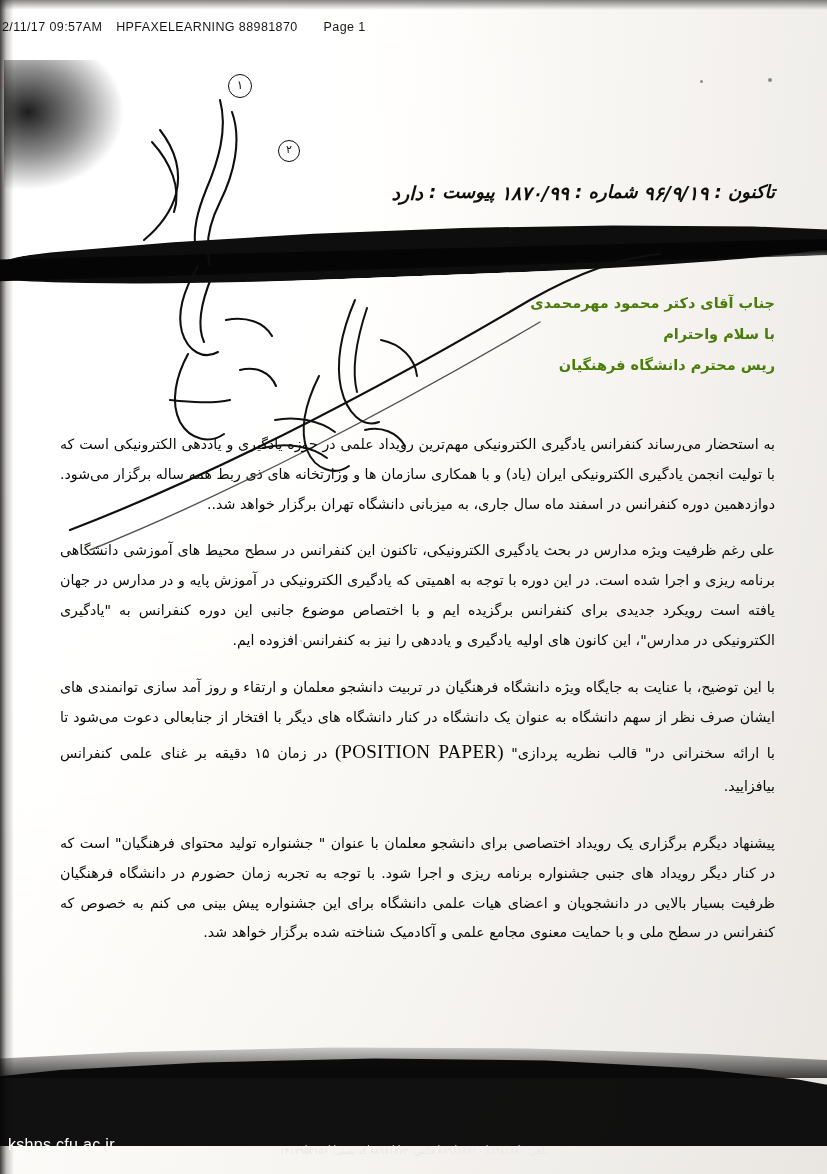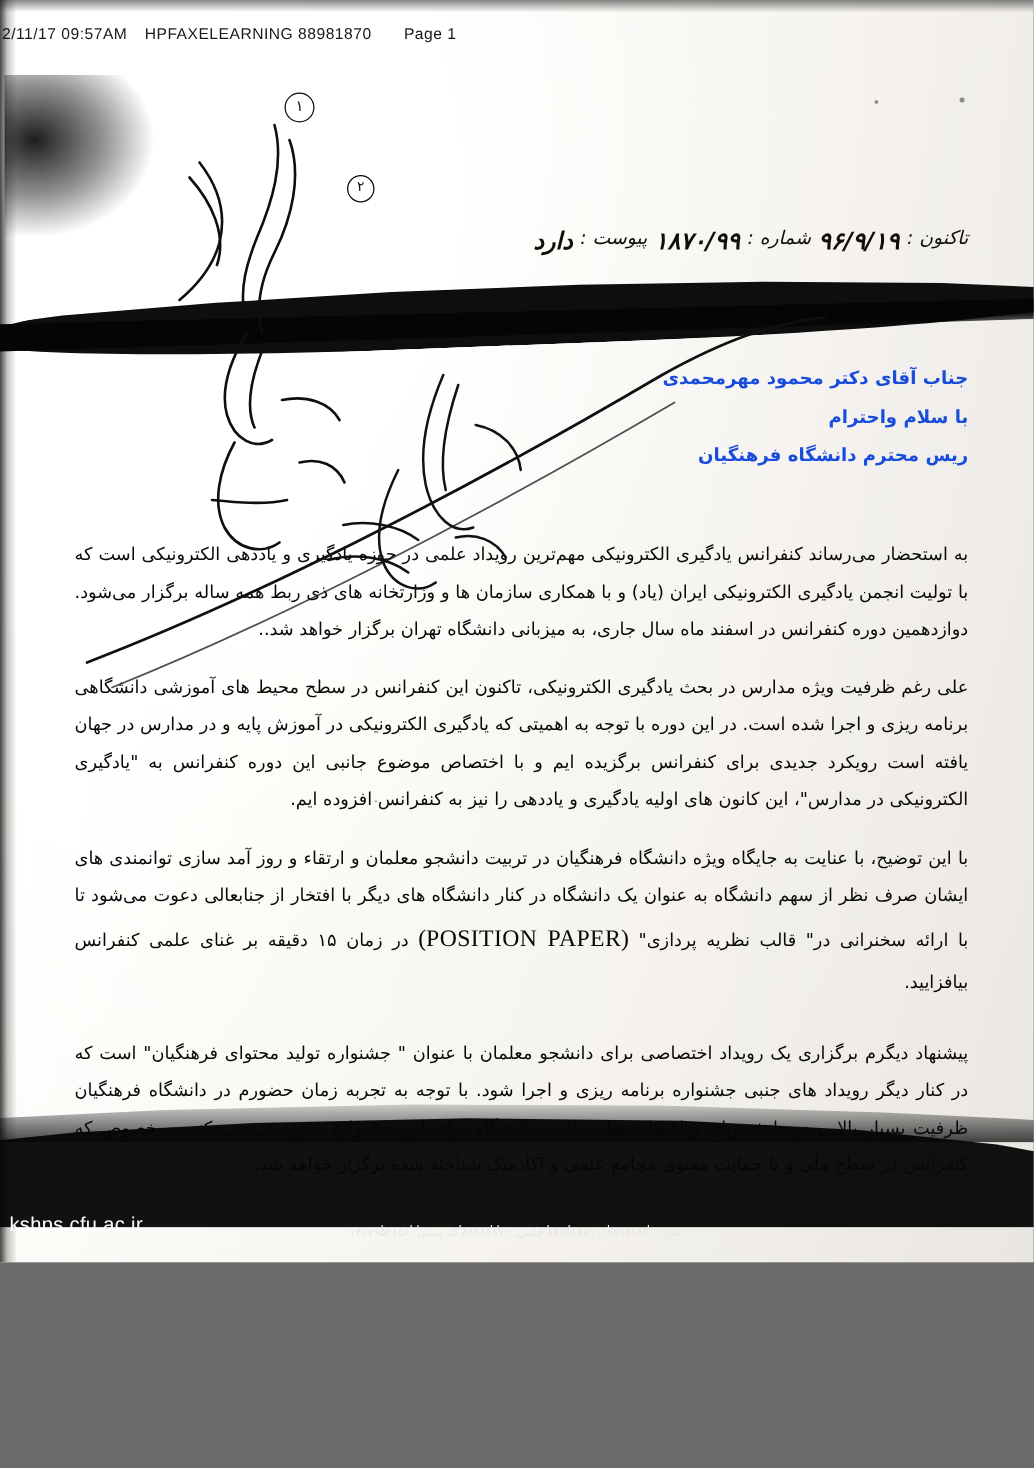--- a/index.html
+++ b/index.html
@@ -3,21 +3,21 @@
 <meta charset="utf-8">
 <style>
   html, body {
     margin: 0;
     padding: 0;
     background: #6b6b6b;
   }
   .page {
     position: relative;
     width: 827px;
-    height: 1010px;
+    height: 1174px;
     margin: 0 auto;
     background: #f3f1ee;
     overflow: hidden;
     font-family: "DejaVu Sans", "Liberation Sans", sans-serif;
     color: #111;
     filter: contrast(1.05);
   }
   
   .paper-tone {
     position: absolute;
@@ -116,33 +116,33 @@
     right: 52px;
     width: 420px;
     direction: rtl;
     text-align: right;
     font-size: 14px;
     line-height: 1.6;
     color: #15130f;
     font-family: "DejaVu Sans", sans-serif;
   }
   .meta-row { display: flex; justify-content: flex-start; gap: 6px; font-style: italic; }
-  .meta-label { font-size: 15px; }
+  .meta-label { font-size: 18px; font-weight: bold; }
   .meta-value { font-size: 19px; font-weight: 600; }
 
   
   .addressee {
     position: absolute;
     top: 288px;
     right: 52px;
     width: 330px;
     direction: rtl;
     font-size: 14.5px;
     line-height: 2.15;
-    color: #1d4ed8;
+    color: #4d7c0f;
     font-weight: 600;
   }
 
   
   .body-text {
     position: absolute;
     top: 430px;
     right: 52px;
     left: 60px;
     direction: rtl;

